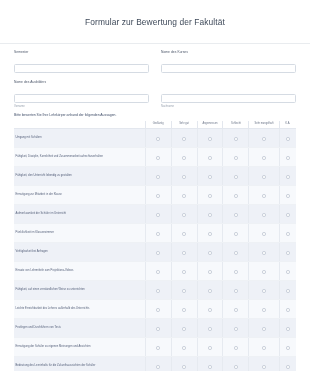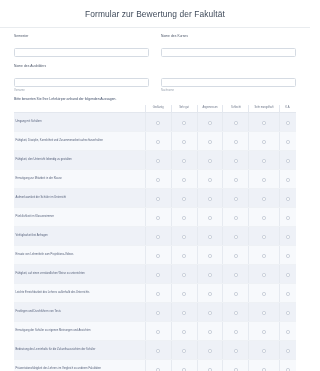--- a/index.html
+++ b/index.html
@@ -26,21 +26,21 @@
   .form-header {
     padding: 9px 10px 8px 10px;
     text-align: center;
     border-bottom: 1px solid #e9ecef;
   }
   .form-title {
     font-size: 8.4px;
     font-weight: 400;
     color: #3f4a5a;
     letter-spacing: 0.1px;
-    margin: 0;
+    margin: 8px;
     line-height: 1.2;
   }
 
   
   .form-body {
     padding: 6px 14px 0 14px;
     box-sizing: border-box;
   }
 
   .field-row {

